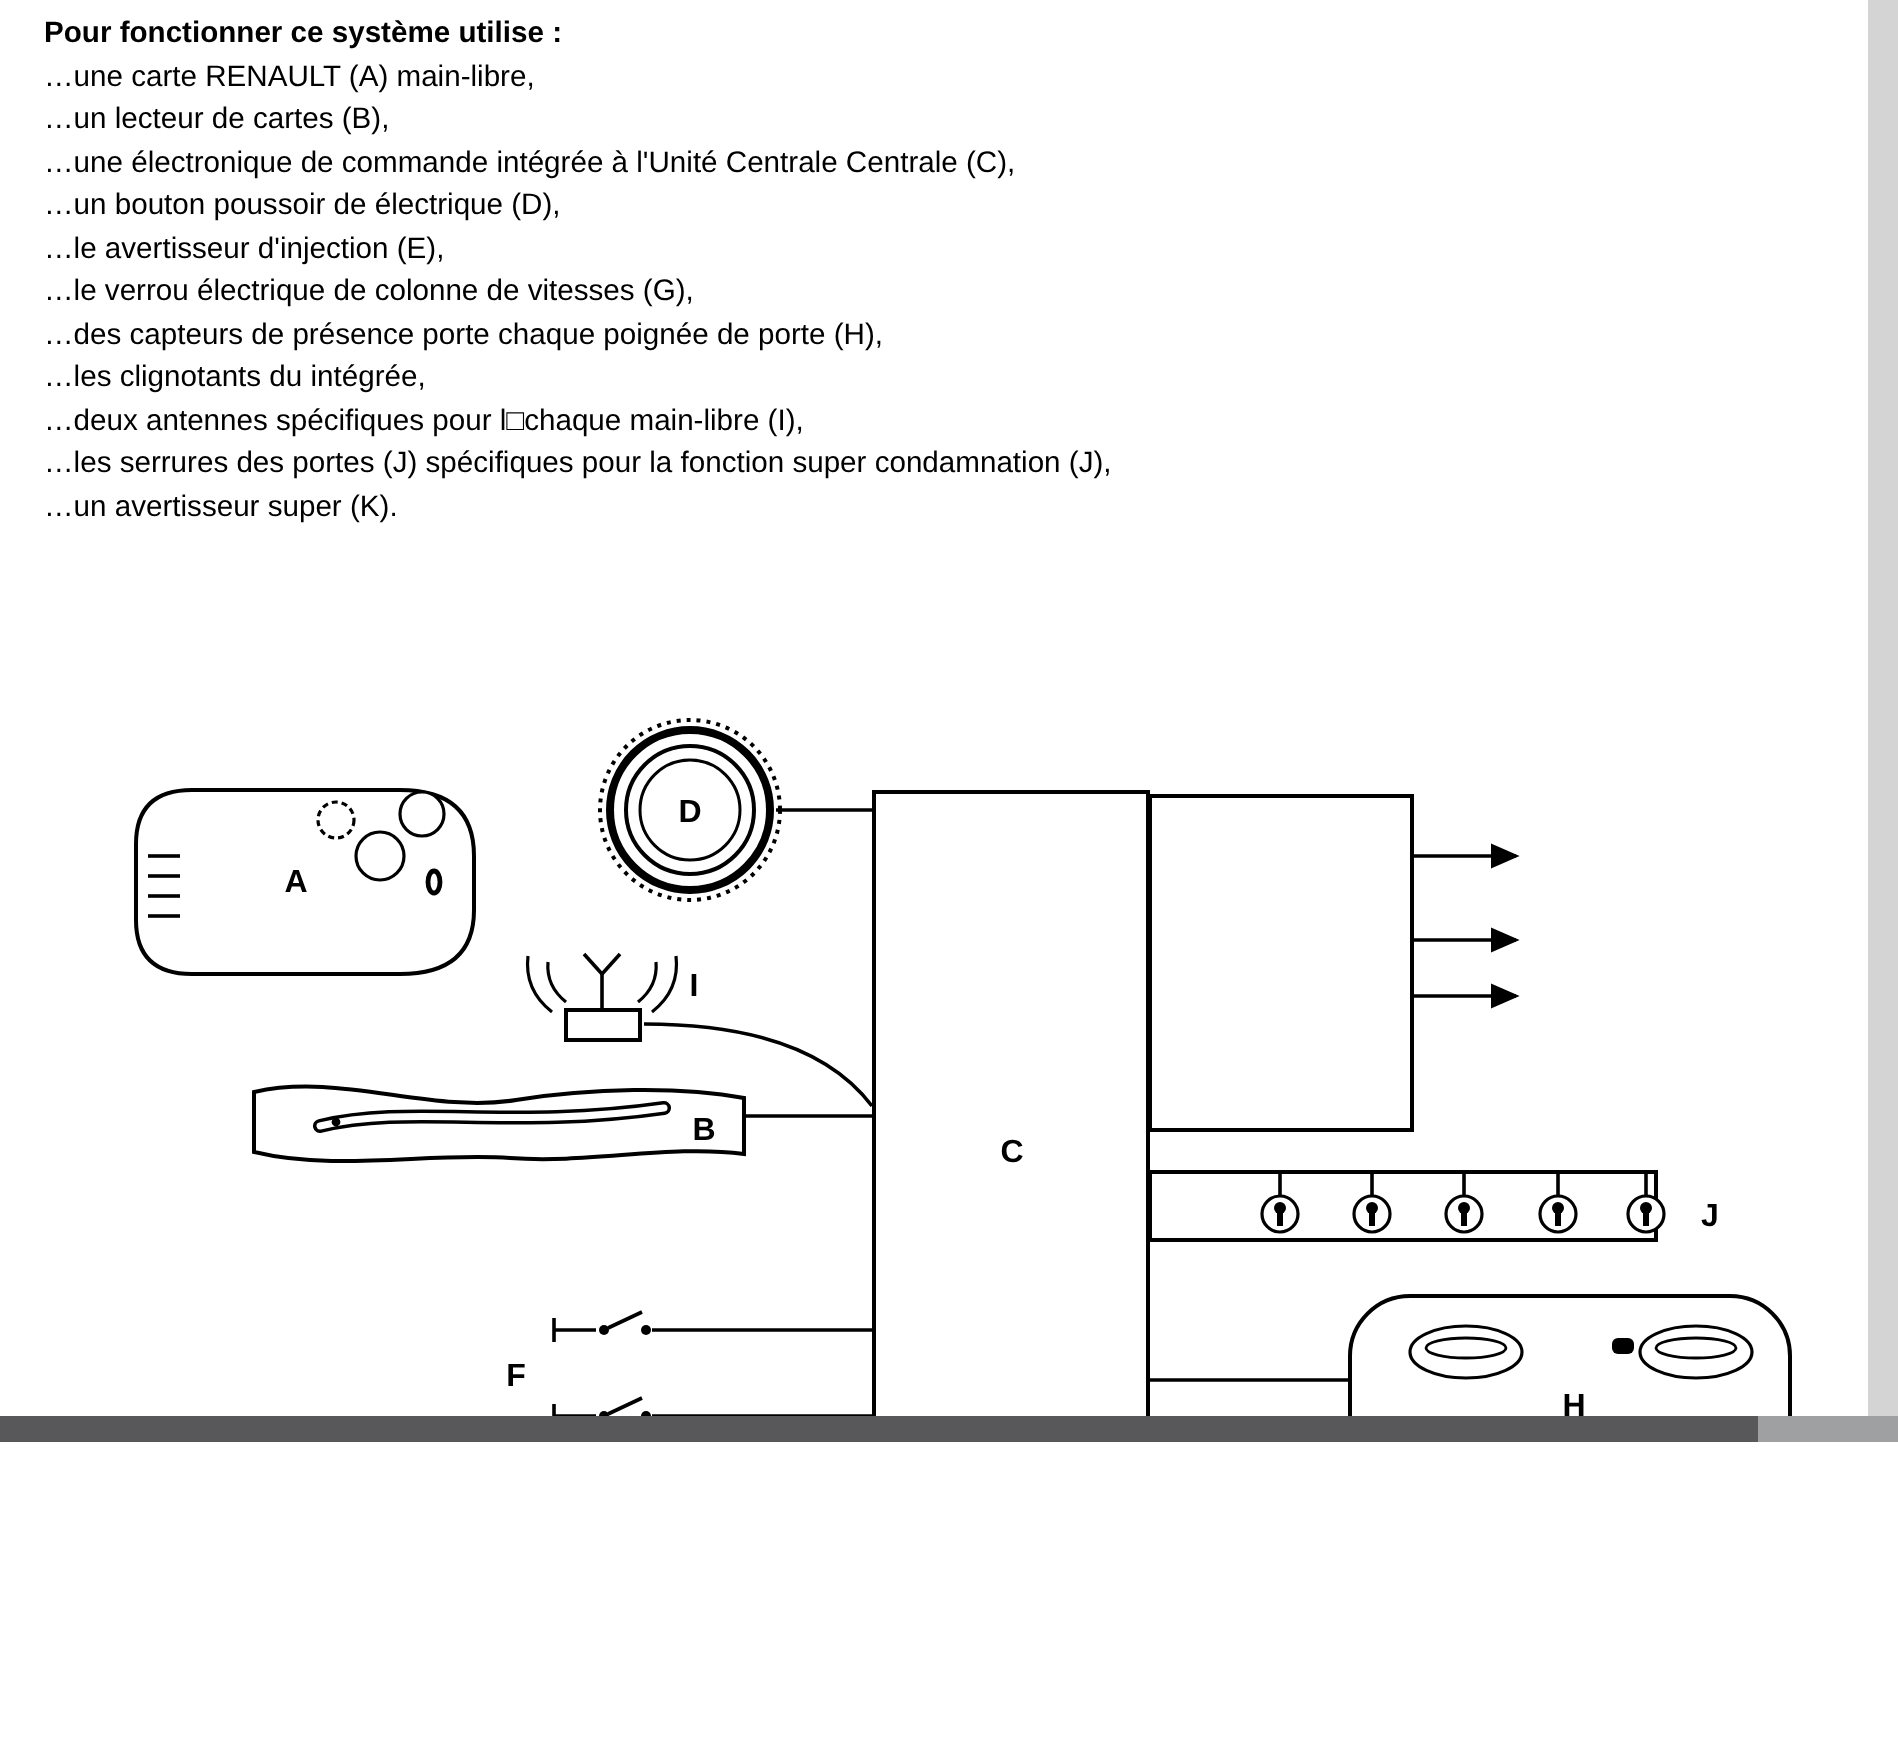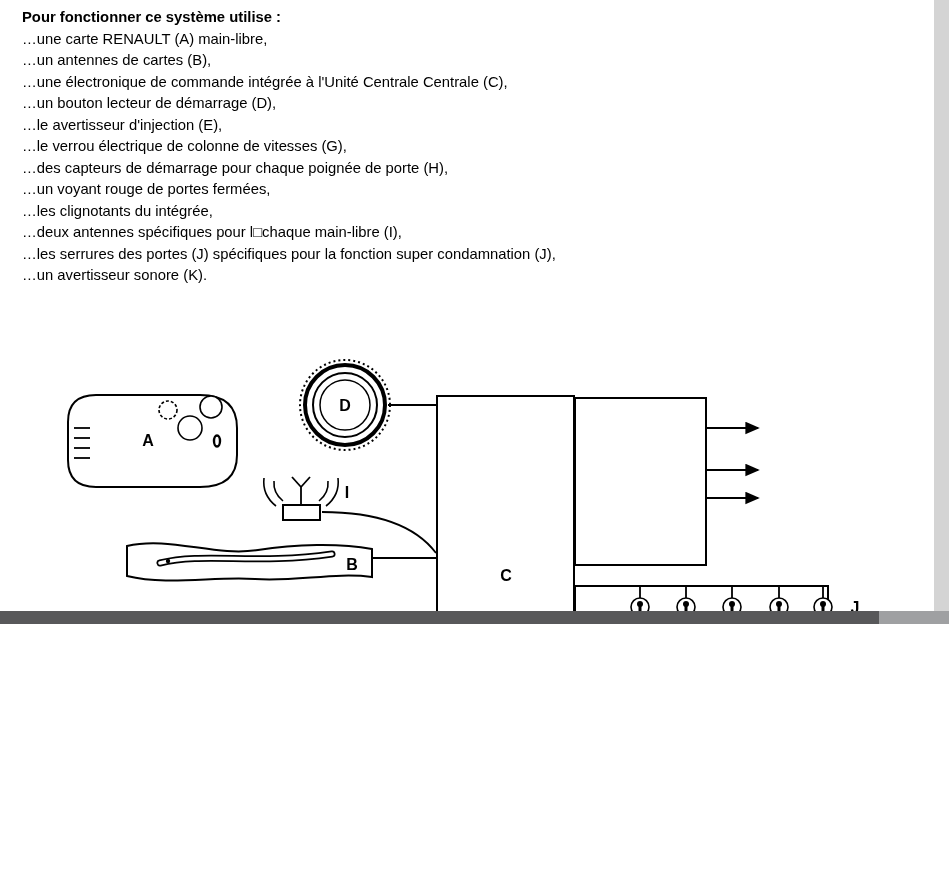--- a/index.html
+++ b/index.html
@@ -1,17 +1,17 @@
 <!DOCTYPE html>
 <html><head>
 <meta charset="utf-8">
 <style>
   html,body { margin:0; padding:0; background:#ffffff; }
   .page {
-    position:relative; width:949px; height:624px; background:#ffffff;
+    position:relative; width:949px; height:721px; background:#ffffff;
     font-family:"Liberation Sans", sans-serif; overflow:hidden; color:#000;
   }
   .textblock { position:absolute; top:7px; left:22px; right:40px;
     font-size:14.8px; line-height:21.5px; }
   .intro-title { font-weight:bold; }
   svg.diagram { position:absolute; left:0; top:350px; }
   .box   { fill:#ffffff; stroke:#000; stroke-width:2; }
   .thin  { fill:#ffffff; stroke:#000; stroke-width:1.6; }
   .wire  { stroke:#000; stroke-width:1.8; fill:none; }
   .dashed{ stroke-dasharray:4 3; }
@@ -22,31 +22,30 @@
   .bottom-strip-light { position:absolute; top:0; right:0; width:70px; height:13px; background:#9fa0a2; }
 </style>
 </head>
 <body>
 
 <div class="page">
 
   <div class="textblock">
     <div class="intro-title">Pour fonctionner ce système utilise :</div>
     <div>…une carte RENAULT (A) main-libre,</div>
-    <div>…un antennes de cartes (B),</div>
+    <div>…un lecteur de cartes (B),</div>
     <div>…une électronique de commande intégrée à l'Unité Centrale Centrale (C),</div>
-    <div>…un bouton lecteur de démarrage (D),</div>
+    <div>…un bouton poussoir de électrique (D),</div>
     <div>…le avertisseur d'injection (E),</div>
     <div>…le verrou électrique de colonne de vitesses (G),</div>
-    <div>…des capteurs de démarrage pour chaque poignée de porte (H),</div>
-    <div>…un voyant rouge de portes fermées,</div>
+    <div>…des capteurs de présence porte chaque poignée de porte (H),</div>
     <div>…les clignotants du intégrée,</div>
     <div>…deux antennes spécifiques pour l□chaque main-libre (I),</div>
     <div>…les serrures des portes (J) spécifiques pour la fonction super condamnation (J),</div>
-    <div>…un avertisseur sonore (K).</div>
+    <div>…un avertisseur super (K).</div>
   </div>
 
   <svg class="diagram" width="949" height="531" viewBox="0 0 949 531">
     <defs>
       <marker id="arr" markerWidth="10" markerHeight="8" refX="7" refY="3.5" orient="auto">
         <path d="M0,0 L8,3.5 L0,7 Z" fill="#000"></path>
       </marker>
     </defs>
 
     <g>

